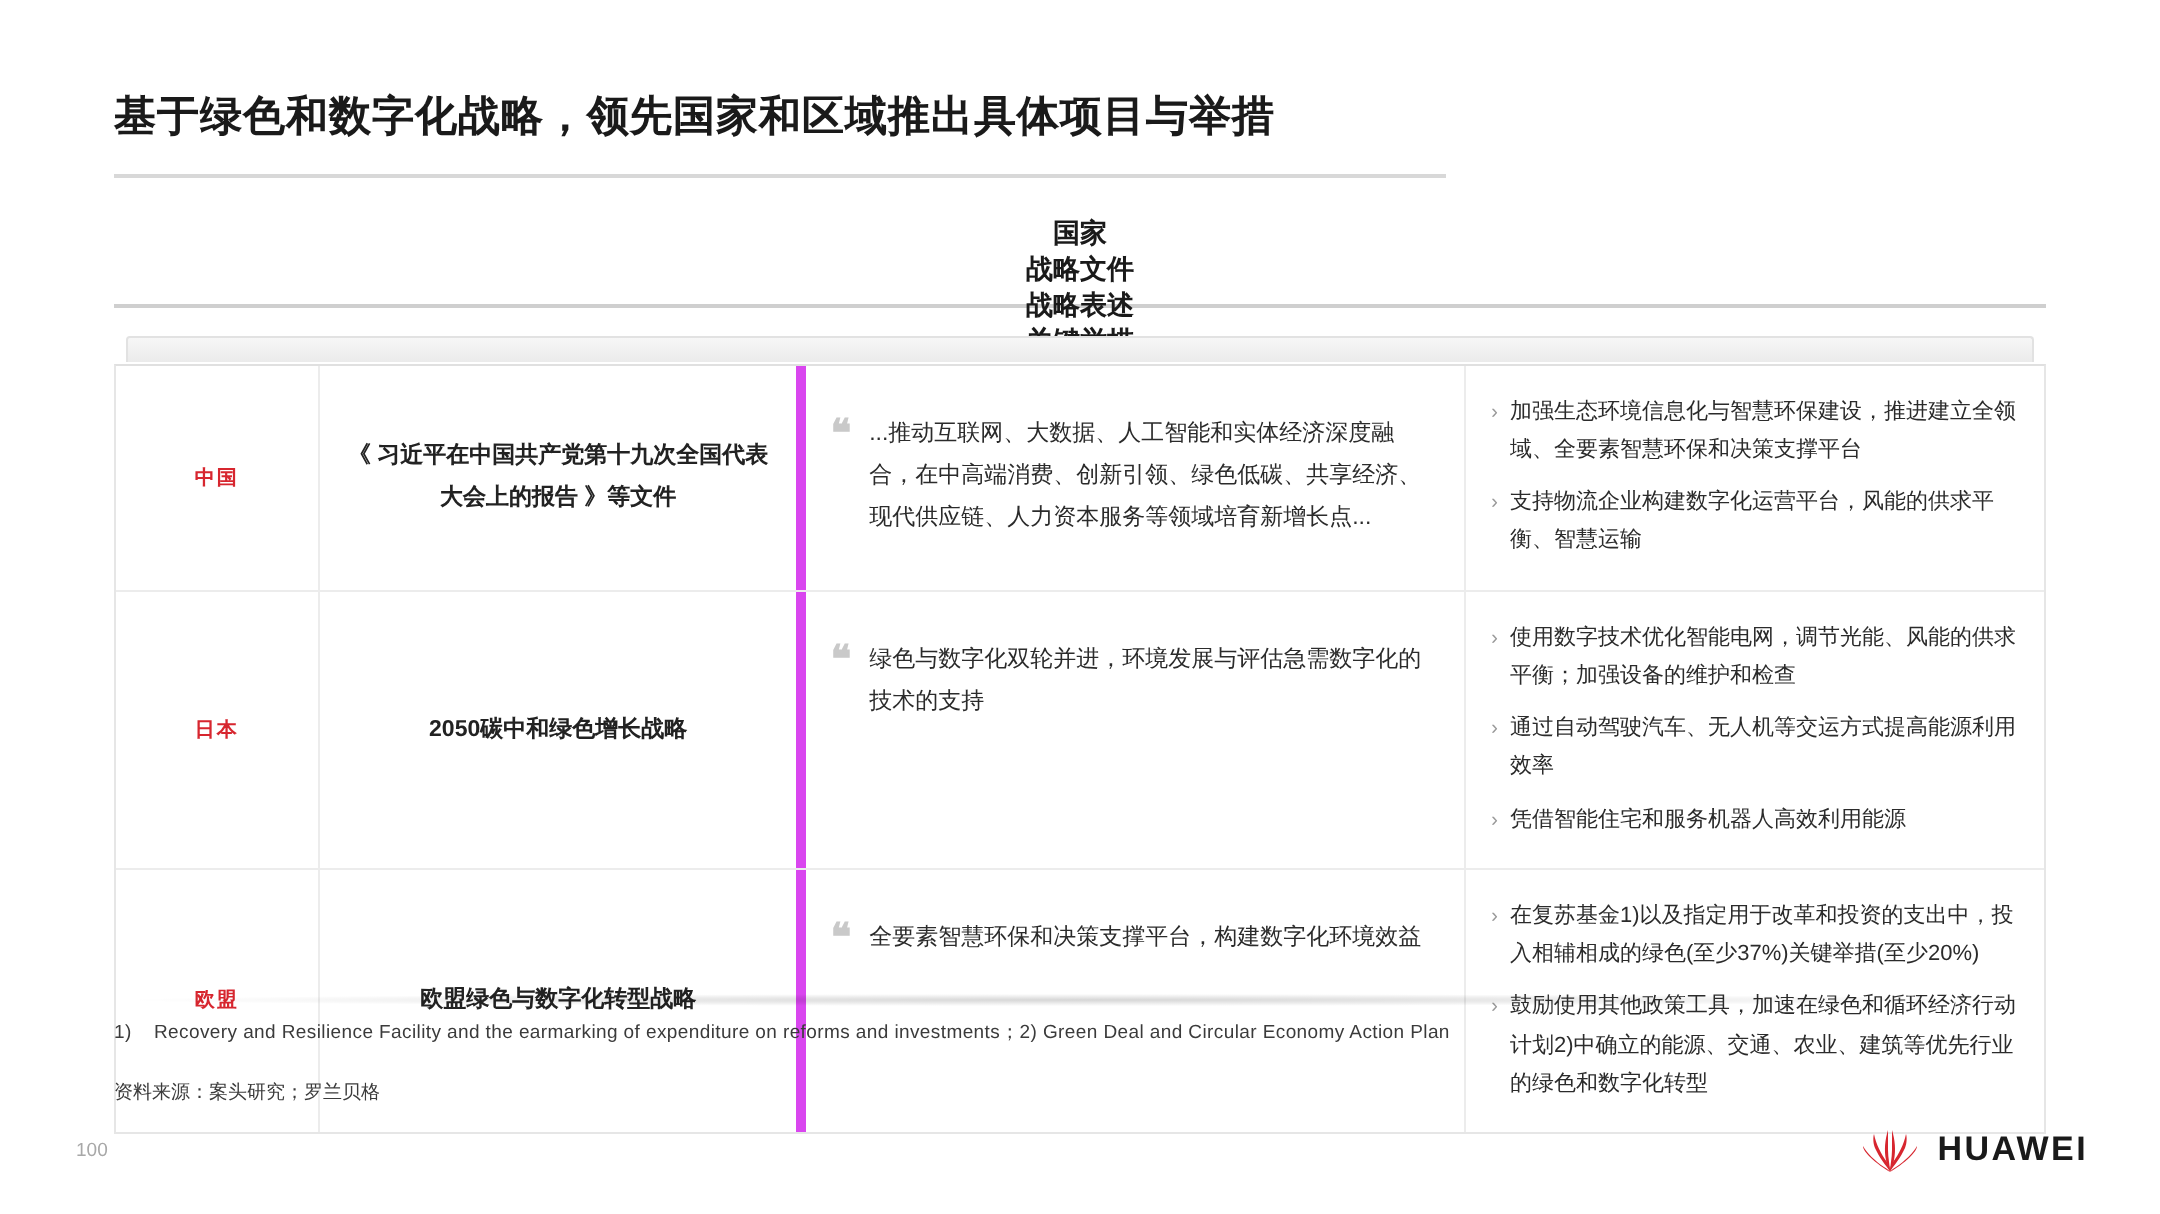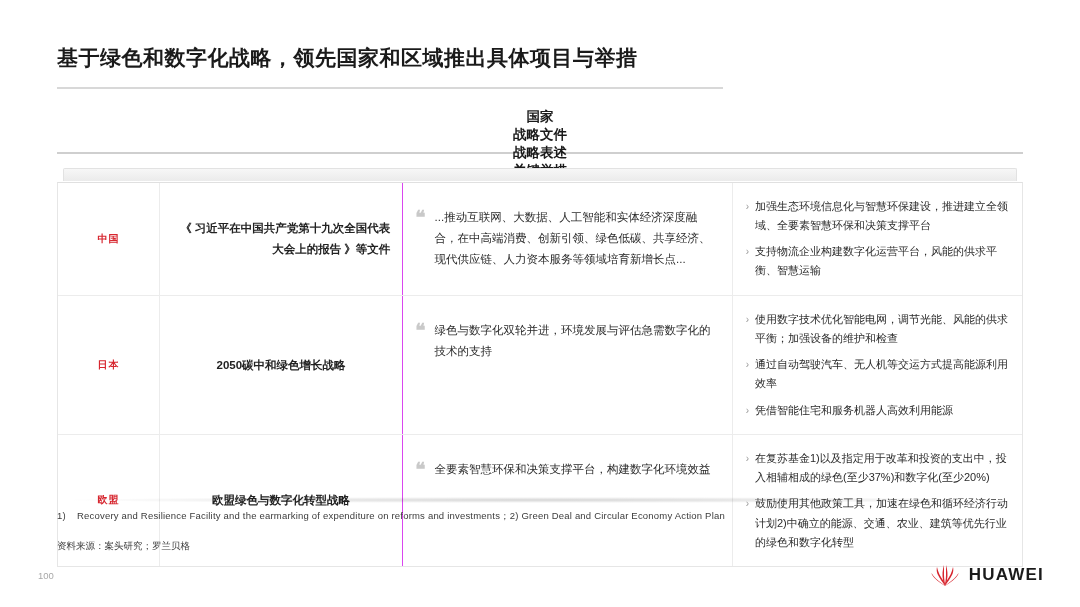--- a/index.html
+++ b/index.html
@@ -109,22 +109,22 @@
   }
   .country-label {
     color: #d7262f;
     font-weight: bold;
     font-size: 10px;
     letter-spacing: 1px;
   }
   .cell-doc {
     width: 244px;
     justify-content: center;
-    border-right: 1px solid #d946ef;
-    text-align: right;
+    border-right: 5px solid #d946ef;
+    text-align: center;
   }
   .doc-text {
     font-size: 11.5px;
     font-weight: bold;
     line-height: 1.75;
     color: #222;
   }
   .cell-quote {
     width: 330px;
     border-right: 1px solid #ececec;
@@ -308,21 +308,21 @@
         <span class="doc-text">欧盟绿色与数字化转型战略</span>
       </div>
       <div class="cell cell-quote">
         <span class="quote-mark">❝</span>
         <span class="quote-text">全要素智慧环保和决策支撑平台，构建数字化环境效益</span>
       </div>
       <div class="cell cell-measures">
         <div class="measure-list">
           <div class="measure">
             <span class="chev">›</span>
-            <span>在复苏基金1)以及指定用于改革和投资的支出中，投入相辅相成的绿色(至少37%)和数字化(至少20%)</span>
+            <span>在复苏基金1)以及指定用于改革和投资的支出中，投入相辅相成的绿色(至少37%)关键举措(至少20%)</span>
           </div>
           <div class="measure">
             <span class="chev">›</span>
             <span>鼓励使用其他政策工具，加速在绿色和循环经济行动计划2)中确立的能源、交通、农业、建筑等优先行业的绿色和数字化转型</span>
           </div>
         </div>
       </div>
     </div>
 
   </div>

